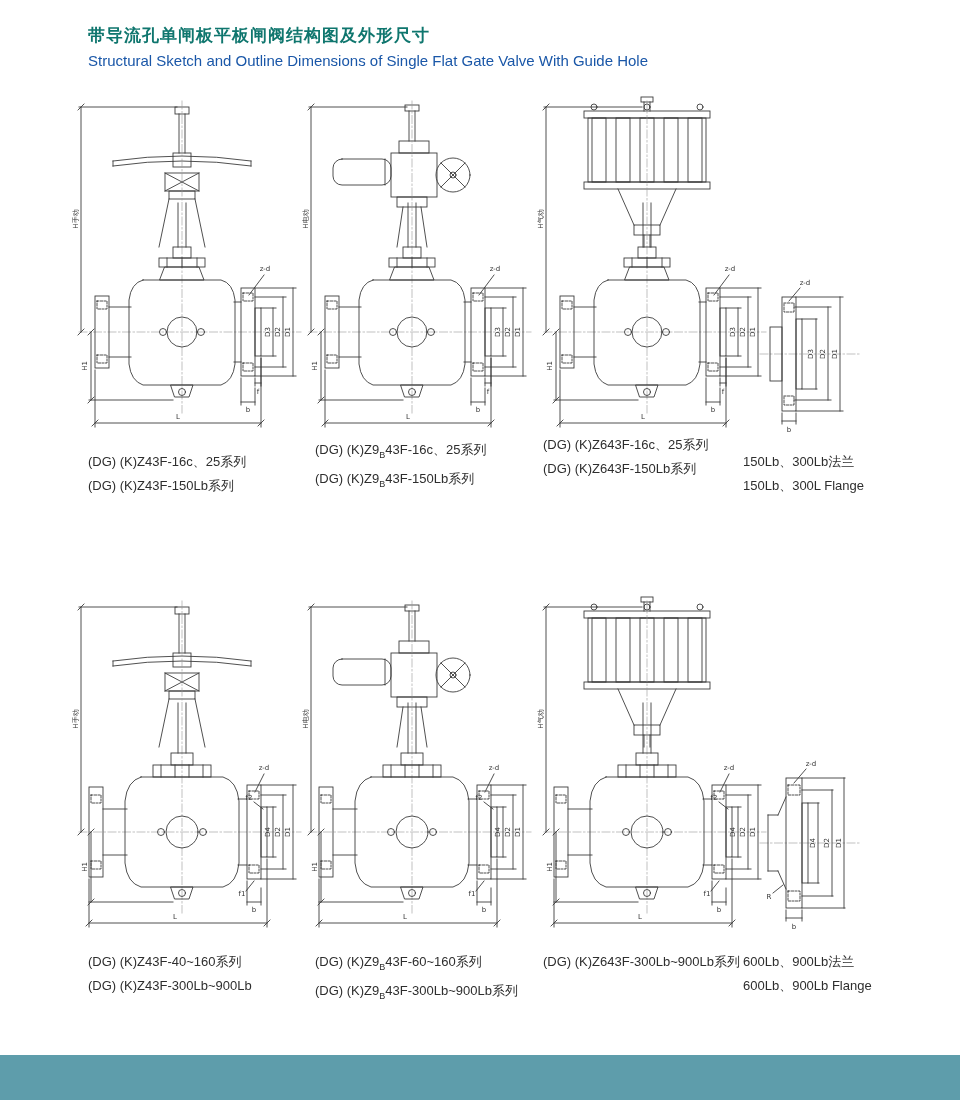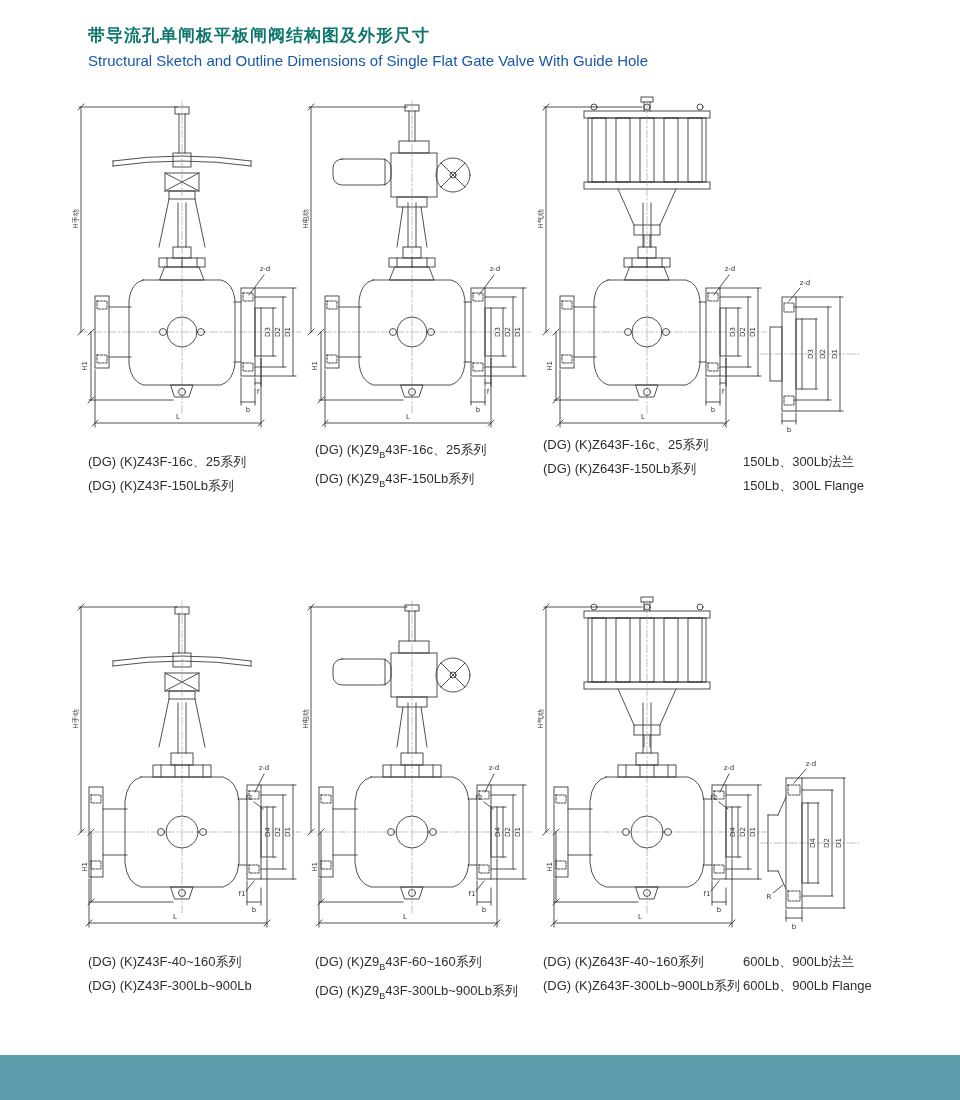--- a/index.html
+++ b/index.html
@@ -406,21 +406,20 @@
 
 <div class="caption" style="left:88px;top:950px">
   <div><span>(DG) (K)Z43F-40~160系列</span></div>
   <div><span>(DG) (K)Z43F-300Lb~900Lb</span></div>
 </div>
 <div class="caption" style="left:315px;top:950px">
   <div><span>(DG) (K)Z9</span><span class="sub">B</span><span>43F-60~160系列</span></div>
   <div><span>(DG) (K)Z9</span><span class="sub">B</span><span>43F-300Lb~900Lb系列</span></div>
 </div>
 <div class="caption" style="left:543px;top:950px">
-  <div><span>(DG) (K)Z643F-40~160系列</span></div>
   <div><span>(DG) (K)Z643F-300Lb~900Lb系列</span></div>
 </div>
 <div class="caption" style="left:743px;top:950px">
   <div><span>600Lb、900Lb法兰</span></div>
   <div><span>600Lb、900Lb Flange</span></div>
 </div>
 
 <div class="footer"></div>
 
 </body></html>

